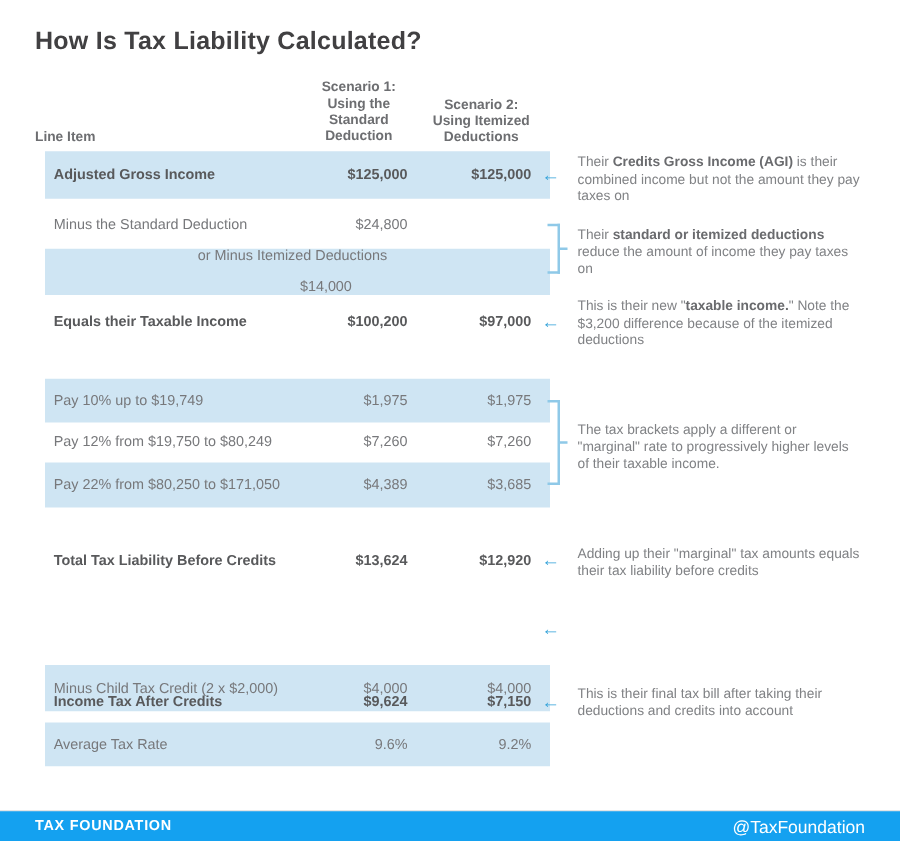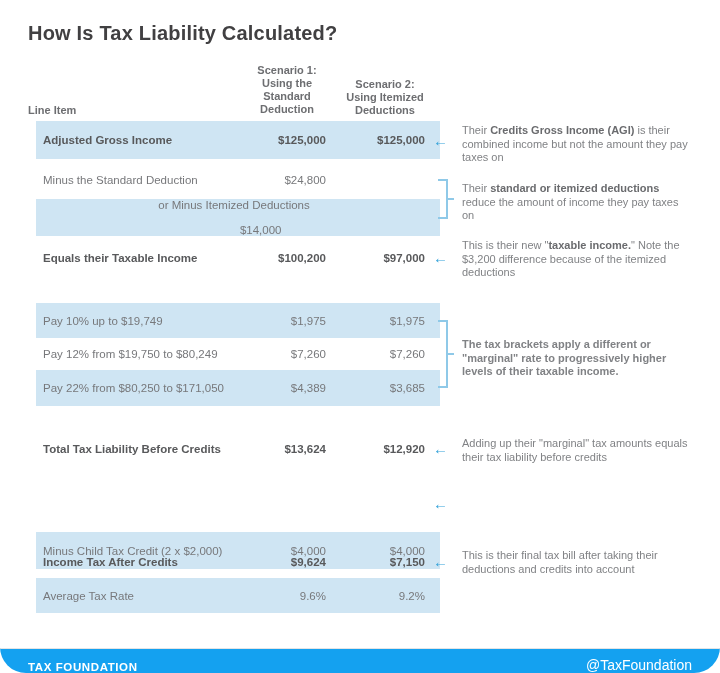--- a/index.html
+++ b/index.html
@@ -1,18 +1,18 @@
 <!DOCTYPE html>
 <html><head>
 <meta charset="utf-8">
 <style>
   html,body{margin:0;padding:0;background:#ffffff;}
   .page{
     position:relative;width:720px;height:673px;background:#ffffff;
-    font-family:"Liberation Sans","DejaVu Sans",sans-serif;overflow:hidden;border-radius:26px;
+    font-family:"Liberation Sans","DejaVu Sans",sans-serif;overflow:hidden;
   }
   .title{
     position:absolute;left:28px;top:22px;font-size:20px;font-weight:bold;
     color:#414042;letter-spacing:.2px;
   }
   .col-head{
     position:absolute;font-size:11px;font-weight:bold;color:#6d6e71;
     text-align:center;line-height:13px;white-space:pre-line;width:120px;
   }
   .line-item-head{
@@ -39,21 +39,21 @@
   .bracket .tick{
     position:absolute;right:-8px;top:50%;margin-top:-1px;width:7px;height:2px;background:#8fc9e8;
   }
   .annot{
     position:absolute;left:462px;width:228px;font-size:11px;line-height:13.5px;
     color:#808285;
   }
   .annot .b{font-weight:bold;color:#6a6b6e;}
   .footer{
     position:absolute;left:0;top:648px;width:720px;height:25px;background:#14a1f0;
-    display:flex;align-items:flex-end;justify-content:space-between;
+    display:flex;align-items:center;justify-content:space-between;
     padding:0 28px;box-sizing:border-box;border-top:1px solid #e3e4e5;
   }
   .f-left{color:#ffffff;font-size:11.5px;font-weight:bold;letter-spacing:.6px;}
   .f-right{color:#ffffff;font-size:14px;}
 </style>
 </head>
 <body>
 
 <div class="page">
 
@@ -139,21 +139,21 @@
 
   <div class="annot" style="top:124px;">
     <span>Their </span><span class="b">Credits Gross Income (AGI)</span><span> is their combined income but not the amount they pay taxes on</span>
   </div>
   <div class="annot" style="top:182px;">
     <span>Their </span><span class="b">standard or itemized deductions</span><span> reduce the amount of income they pay taxes on</span>
   </div>
   <div class="annot" style="top:239px;">
     <span>This is their new "</span><span class="b">taxable income.</span><span>" Note the $3,200 difference because of the itemized deductions</span>
   </div>
-  <div class="annot" style="top:338px;font-weight:bold;">
+  <div class="annot" style="top:338px;">
     <span></span><span class="b"></span><span>The tax brackets apply a different or "marginal" rate to progressively higher levels of their taxable income.</span>
   </div>
   <div class="annot" style="top:437px;">
     <span></span><span class="b"></span><span>Adding up their "marginal" tax amounts equals their tax liability before credits</span>
   </div>
   <div class="annot" style="top:549px;">
     <span></span><span class="b"></span><span>This is their final tax bill after taking their deductions and credits into account</span>
   </div>
 
   <div class="footer">

